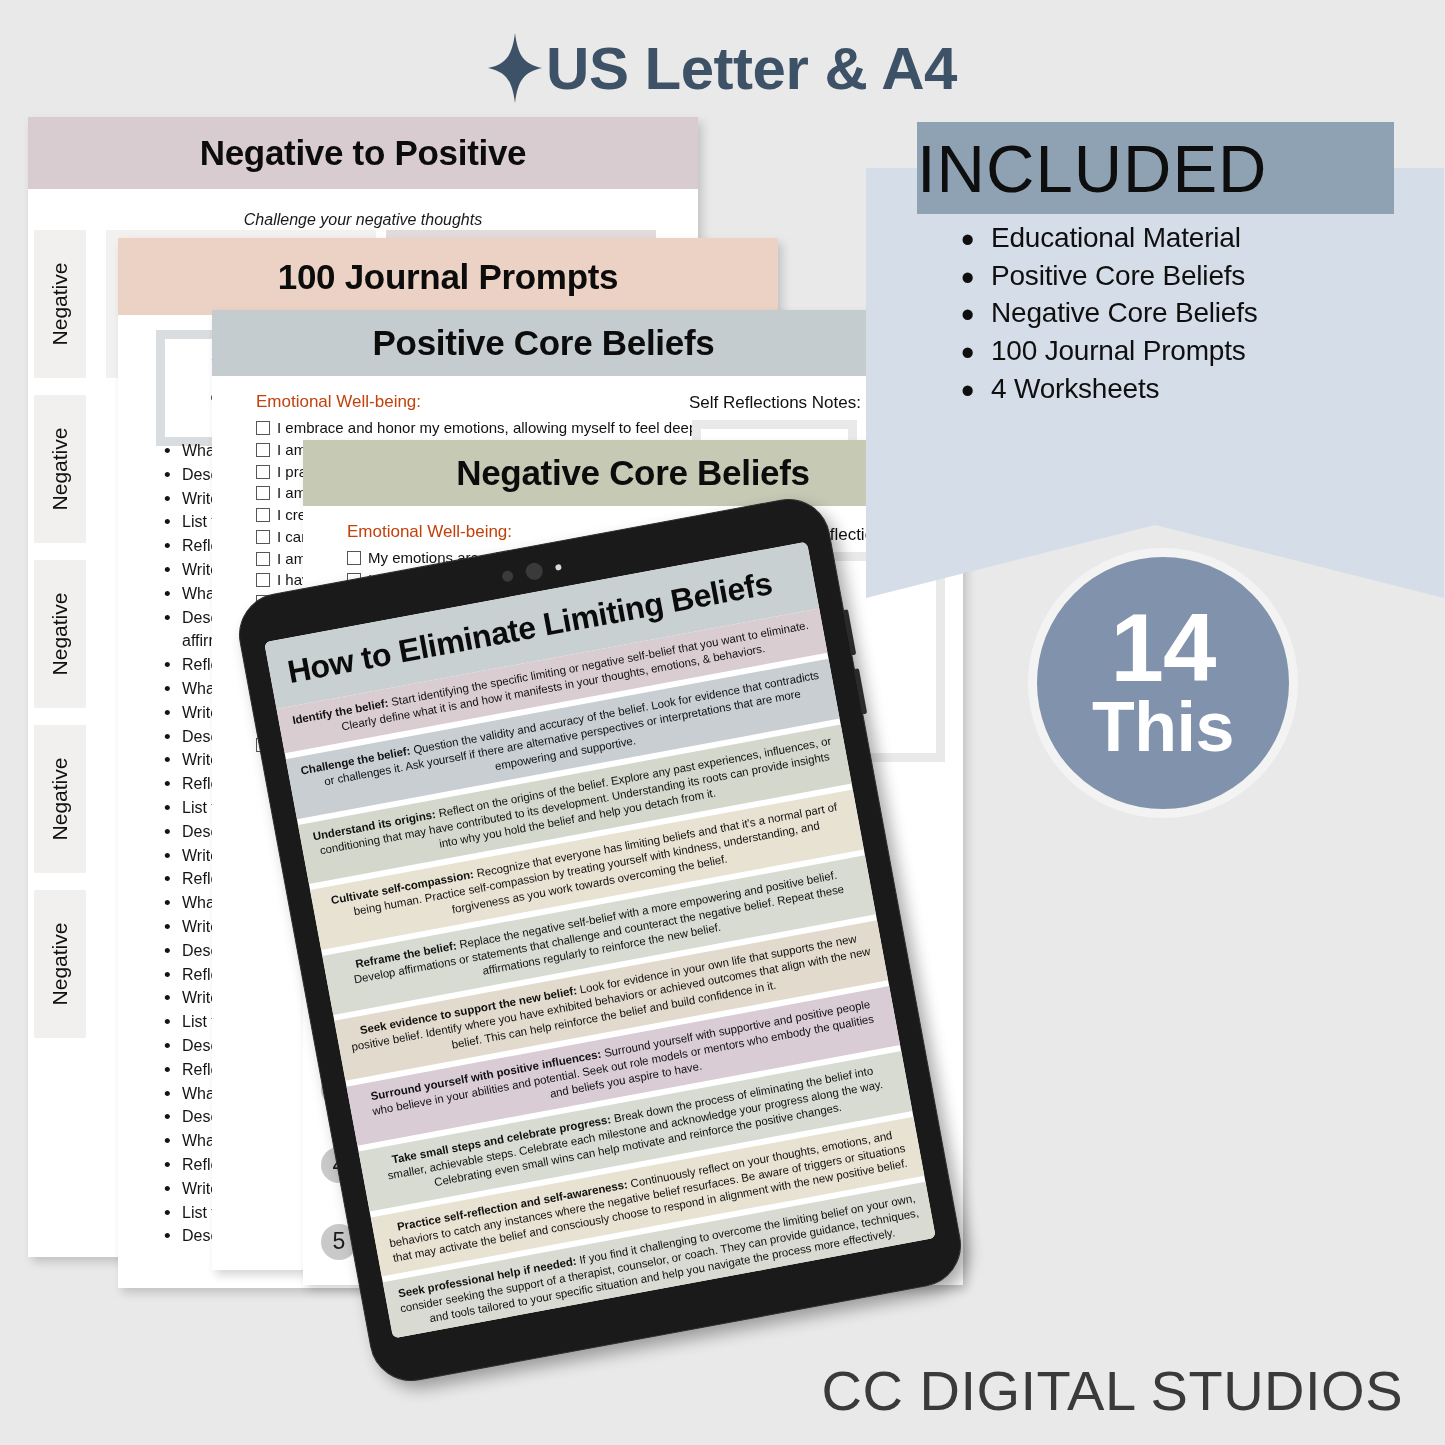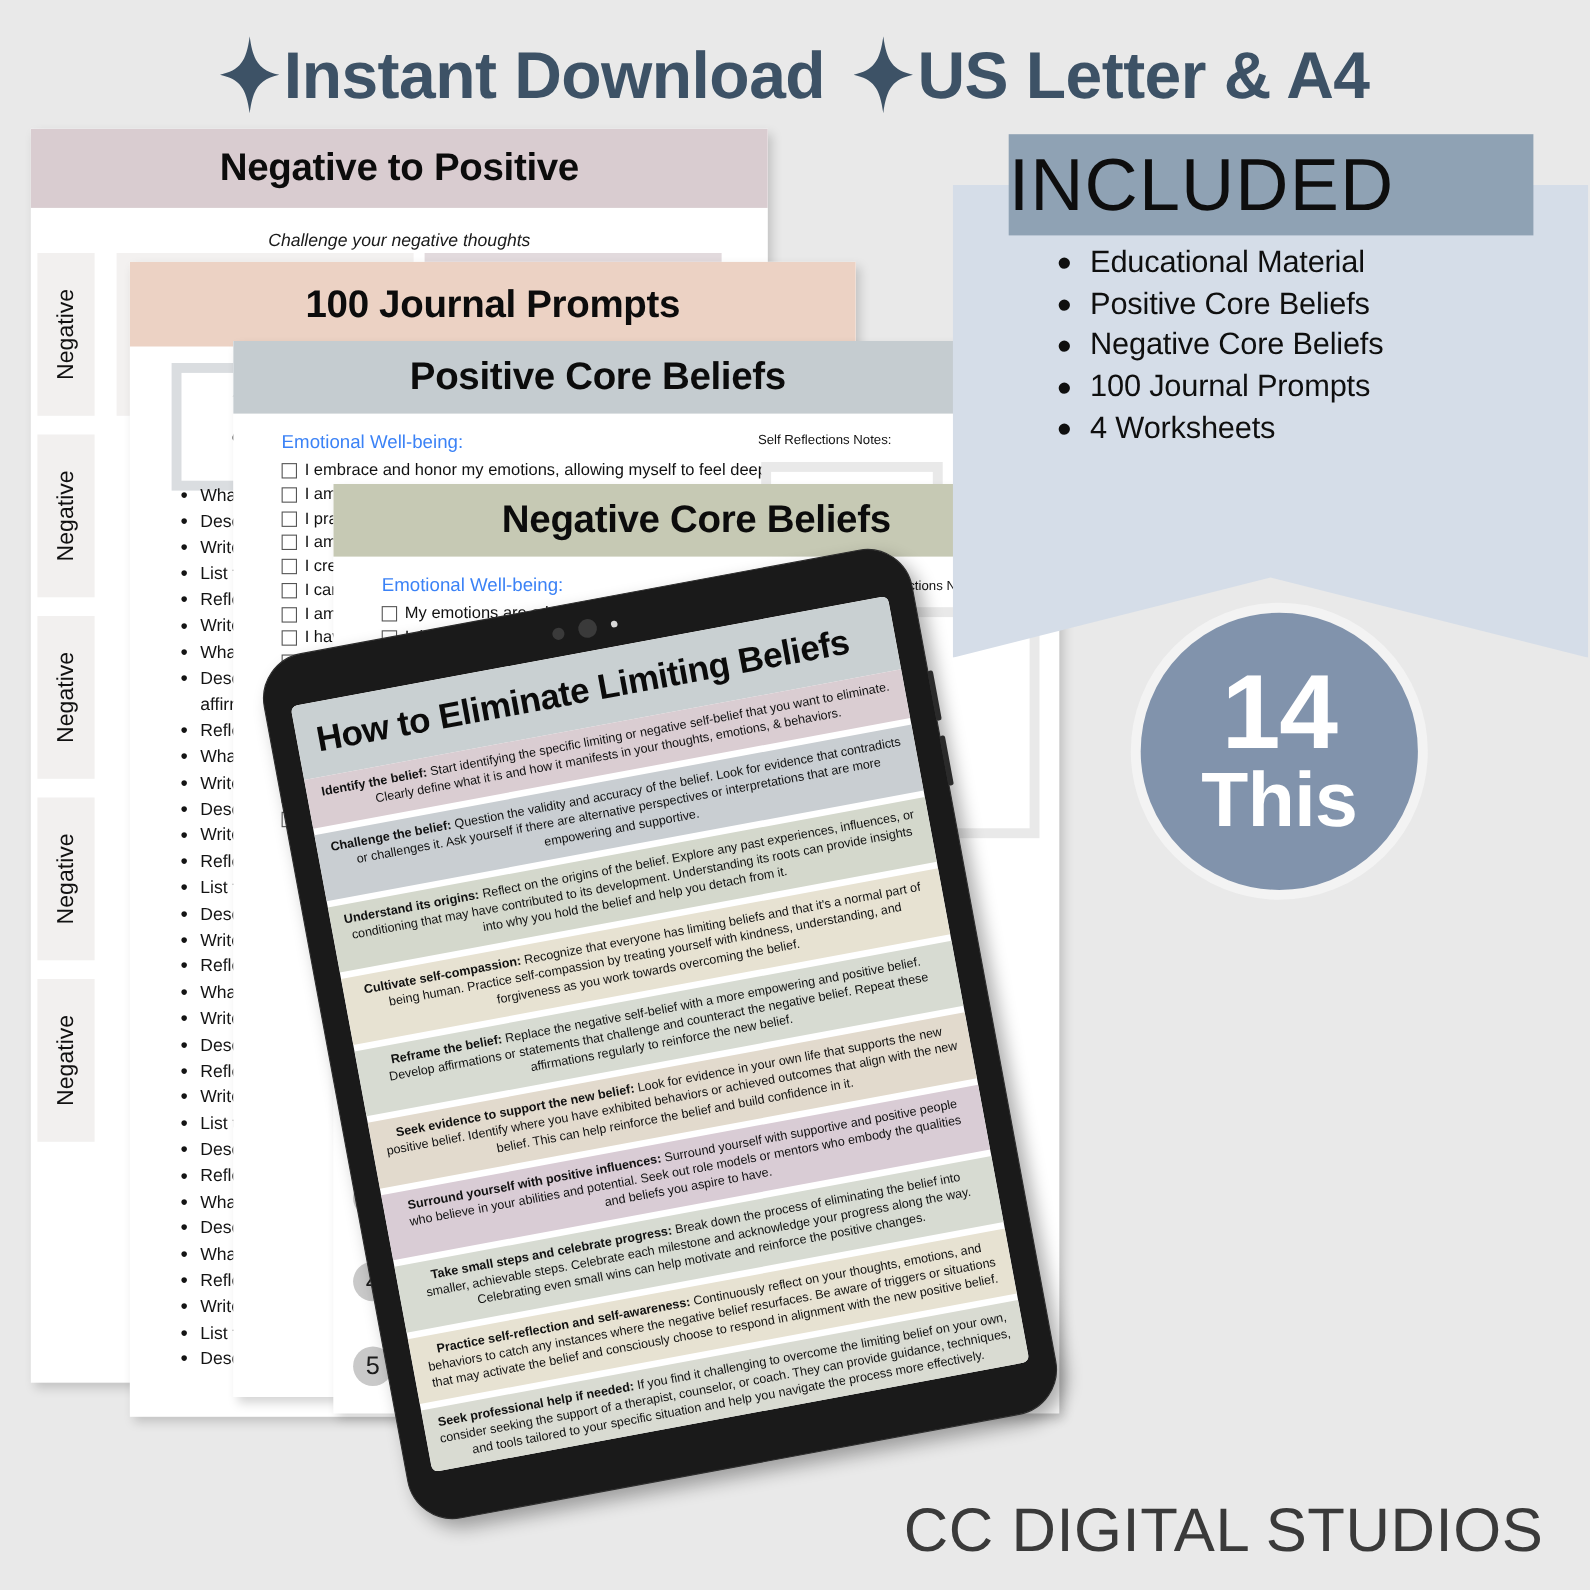--- a/index.html
+++ b/index.html
@@ -65,29 +65,29 @@
     position: relative; padding-left: 20px; margin-bottom: 7px;
     font-size: 16px; color: #141414; white-space: nowrap; line-height: 1.05;
   }
   .blist li:before {
     content: "•"; position: absolute; left: 2px; top: -2px; font-size: 19px;
   }
   .blist li.cont:before { content: ""; }
 
   
   .cbgroup { position: absolute; }
-  .cbhead { font-size: 17px; color: #3b82f6; margin-bottom: 7px; }
+  .cbhead { font-size: 17px; color: #c2410c; margin-bottom: 7px; }
   .cbrow { display: flex; align-items: flex-start; gap: 7px; margin-bottom: 4.5px; }
   .cbox {
     width: 14px; height: 14px; border: 1.6px solid #555; flex: 0 0 auto;
     margin-top: 2px; background: #fff;
   }
   .cbtext { font-size: 15px; color: #111; white-space: nowrap; line-height: 1.15; }
 
-  .notes-label { position: absolute; font-size: 12px; color: #111; white-space: nowrap; }
+  .notes-label { position: absolute; font-size: 17px; color: #111; white-space: nowrap; }
   .notes-frame { position: absolute; background: #e9e9e9; padding: 9px; }
   .notes-frame > div { width: 100%; height: 100%; background: #fff; }
 
   
   .qlist { position: absolute; }
   .qrow { display: flex; gap: 10px; margin-bottom: 17px; }
   .qnum {
     width: 36px; height: 36px; border-radius: 50%; background: #c9c9c9;
     color: #1c1c1c; font-size: 23px; display: flex; align-items: center;
     justify-content: center; flex: 0 0 auto;
@@ -176,28 +176,20 @@
     font-size: 56px; color: #3a3a3a; letter-spacing: 0.5px; z-index: 80;
     font-family: "Liberation Sans", sans-serif;
   }
 </style>
 </head>
 <body>
 
 <div id="stage">
 
   <div class="topbar">
-    <div class="tb-item">
-      <span class="tb-star">
-        <svg width="54" height="70" viewBox="0 0 54 70" aria-hidden="true">
-          <path d="M27 0 C30 23 36 31 54 35 C36 39 30 47 27 70 C24 47 18 39 0 35 C18 31 24 23 27 0 Z" fill="#3d5266"></path>
-        </svg>
-      </span>
-      <span class="tb-text">Instant Download</span>
-    </div>
     <div class="tb-item">
       <span class="tb-star">
         <svg width="54" height="70" viewBox="0 0 54 70" aria-hidden="true">
           <path d="M27 0 C30 23 36 31 54 35 C36 39 30 47 27 70 C24 47 18 39 0 35 C18 31 24 23 27 0 Z" fill="#3d5266"></path>
         </svg>
       </span>
       <span class="tb-text">US Letter &amp; A4</span>
     </div>
   </div>
 

